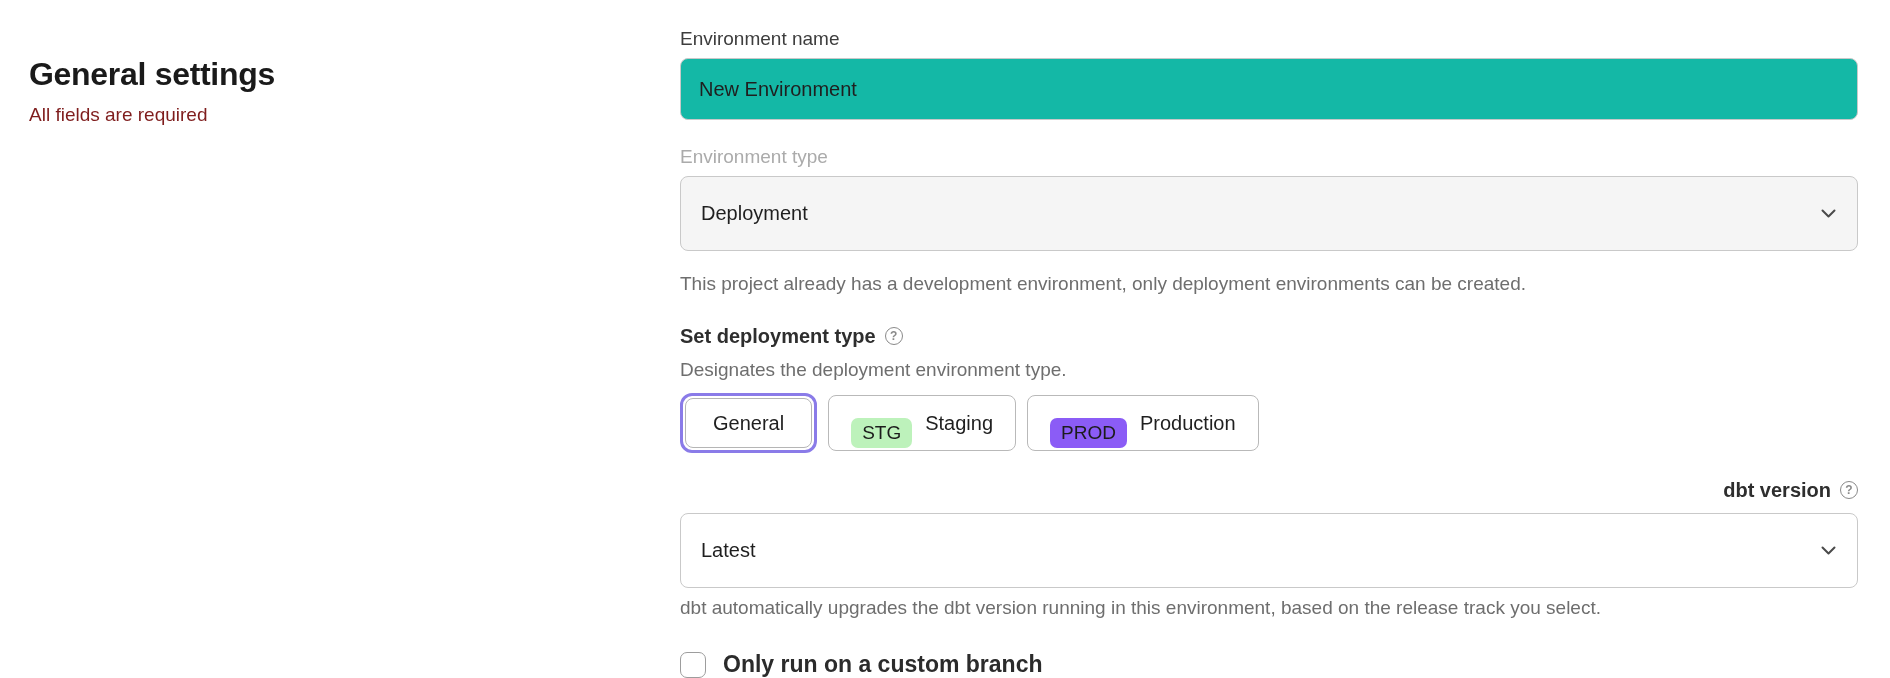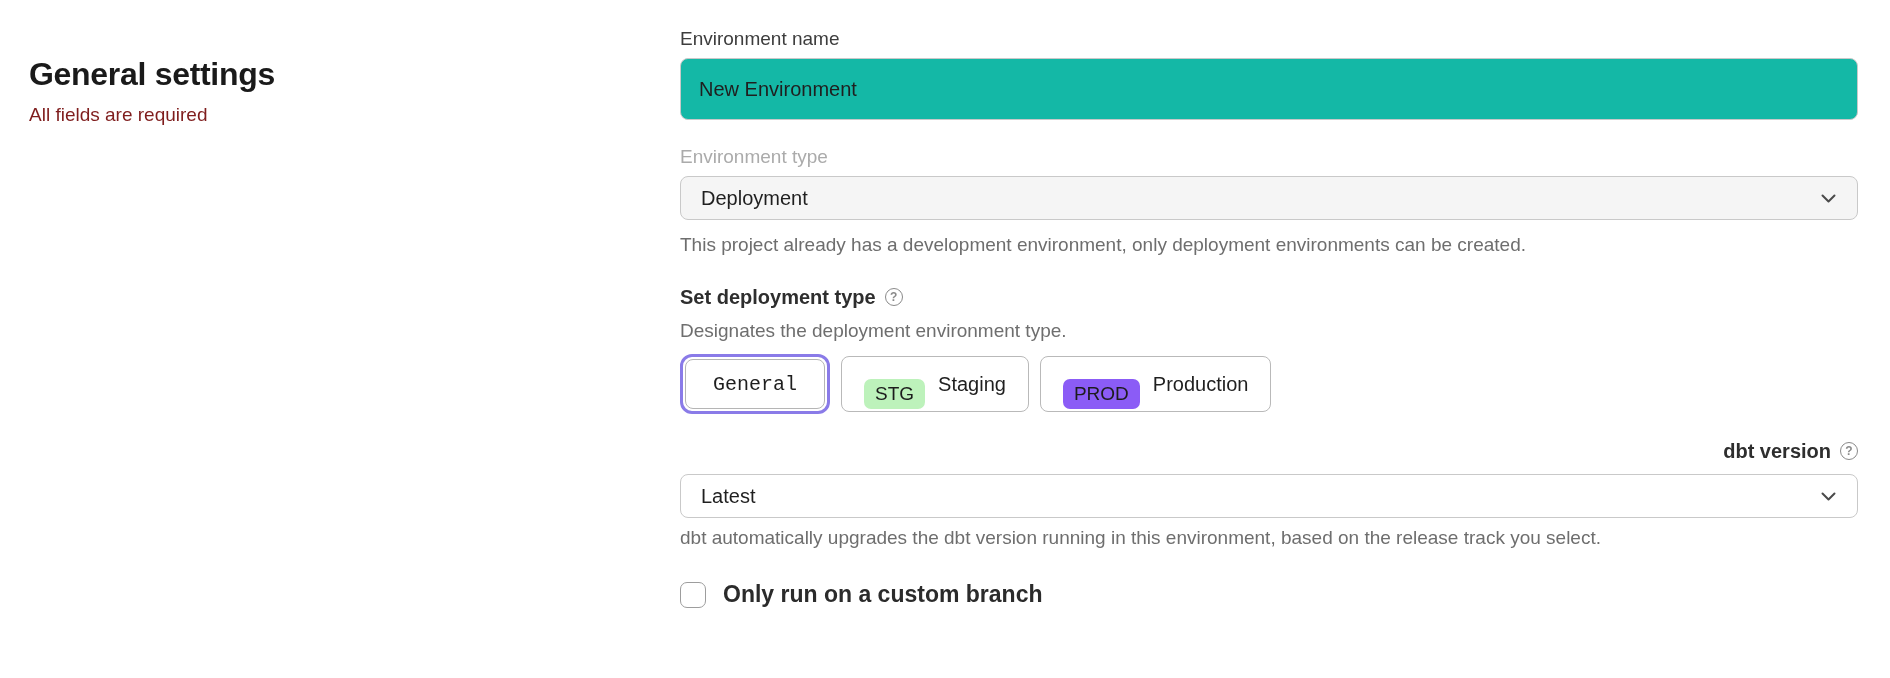--- a/index.html
+++ b/index.html
@@ -26,30 +26,30 @@
 
   .text-input {
     display: block; width: 100%; height: 62px; margin-top: 8px;
     border: 1px solid #c9c9c9; border-radius: 8px;
     font-family: "Liberation Sans", sans-serif;
     font-size: 20px; color: #1f1f1f; padding: 0 18px; background: #14b8a6;
     outline: none;
   }
 
   .select-box {
-    height: 44px; margin-top: 8px;
+    height: 75px; margin-top: 8px;
     border: 1px solid #c9c9c9; border-radius: 8px; background: #ffffff;
     display: flex; align-items: center; justify-content: space-between;
     padding: 0 20px; font-size: 20px; color: #1f1f1f; cursor: pointer;
   }
   .select-box.disabled { background: #f5f5f5; }
   .chevron { display: inline-flex; align-items: center; }
 
   .helper-text { font-size: 19px; color: #6e6e6e; line-height: 22px; }
-  .helper-env-type { margin-top: 14px; }
+  .helper-env-type { margin-top: 22px; }
   .helper-dbt { margin-top: 9px; }
 
   .section-heading {
     margin-top: 30px; display: flex; align-items: center; gap: 9px;
     font-size: 20px; font-weight: 700; color: #2e2e2e; line-height: 22px;
   }
   .help-icon {
     width: 18px; height: 18px; border: 1.3px solid #8a8a8a; border-radius: 50%;
     color: #8a8a8a; font-size: 12px; font-weight: 600;
     display: inline-flex; align-items: center; justify-content: center;
@@ -62,21 +62,21 @@
     border: 3.5px solid #8a7be8; border-radius: 12px; padding: 2px; background: #fff;
     display: inline-flex;
   }
   .type-btn {
     display: inline-flex; align-items: center; gap: 13px;
     background: #ffffff; border: 1px solid #b9b9b9; border-radius: 8px;
     height: 56px; padding: 0 22px;
     font-family: "Liberation Sans", sans-serif;
     font-size: 20px; color: #1f1f1f; cursor: pointer;
   }
-  .selected-ring .type-btn { height: 50px; padding: 0 27px; border-color: #b5b5b5; font-family: Liberation Mono, monospace; }
+  .selected-ring .type-btn { height: 50px; padding: 0 27px; border-color: #b5b5b5; }
   .type-badge { border-radius: 7px; padding: 4px 11px; font-size: 19px; font-weight: 500; color: #1c1c1c; margin-top: 20px; }
   .type-badge.stg  { background: #bdf2bb; }
   .type-badge.prod { background: #8b5cf6; }
 
   .checkbox-row { margin-top: 32px; display: flex; align-items: center; gap: 17px; }
   .checkbox {
     width: 26px; height: 26px; border: 1.5px solid #9d9d9d; border-radius: 7px;
     background: #fff; cursor: pointer; flex: 0 0 auto;
   }
   .checkbox-label { font-size: 23px; font-weight: 600; color: #2b2b2b; cursor: pointer; }

